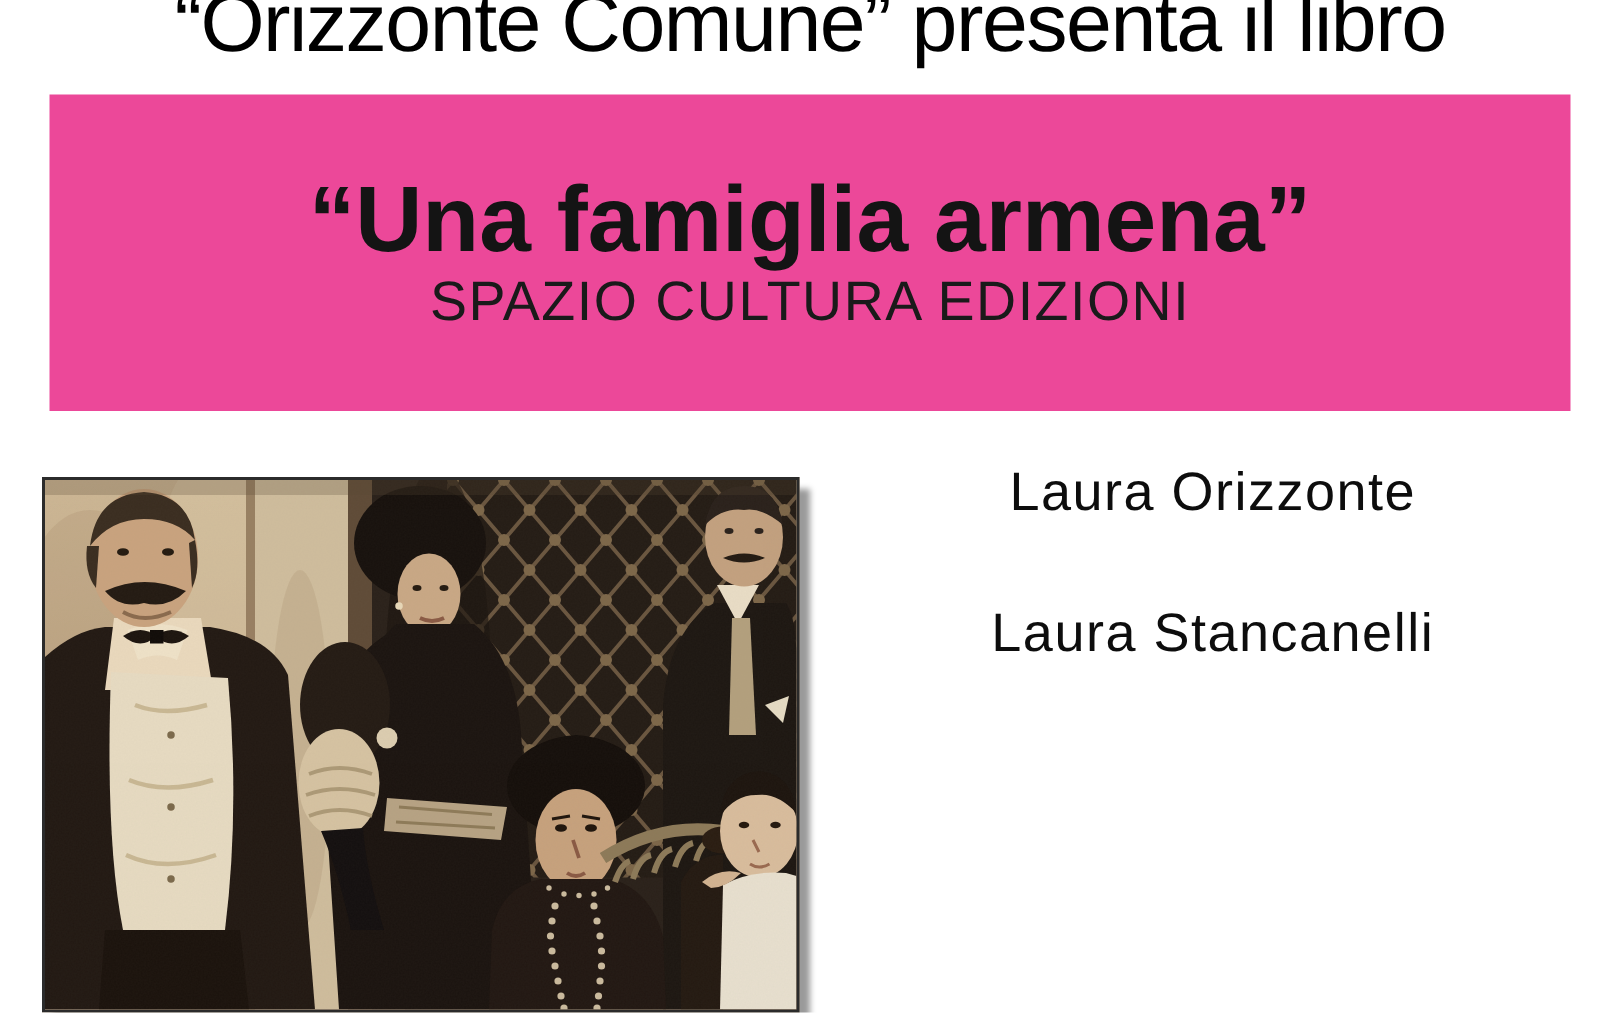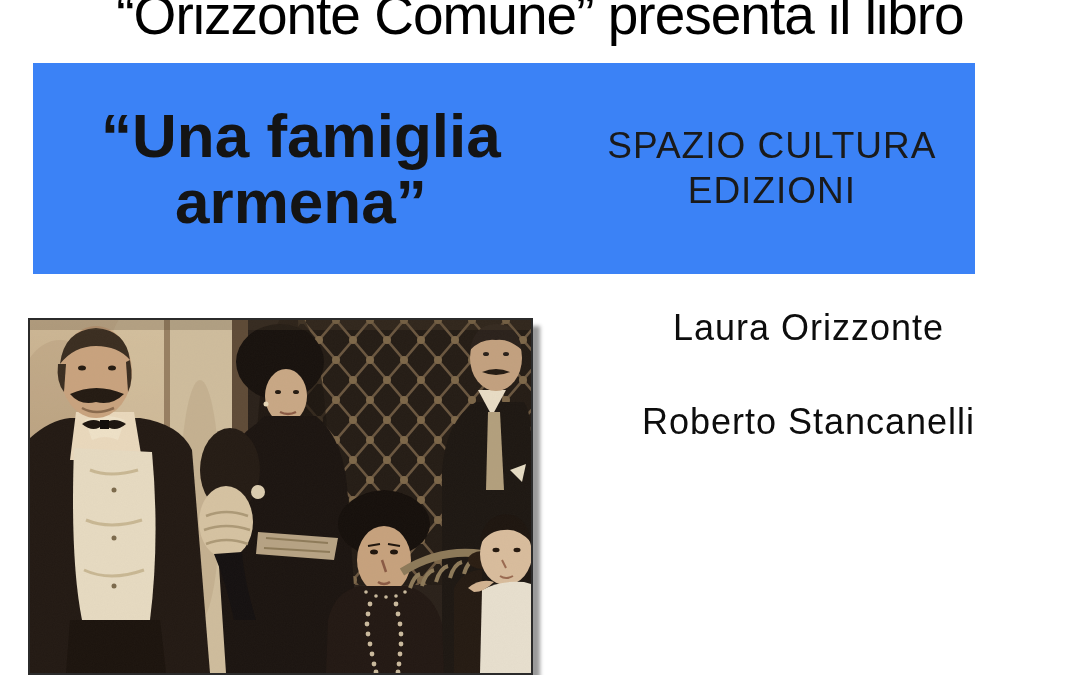--- a/index.html
+++ b/index.html
@@ -27,25 +27,25 @@
     text-align: center;
     font-size: 55px;
     letter-spacing: -1px;
     color: #000000;
     white-space: nowrap;
   }
   .title-box {
     position: absolute;
     left: 33px;
     top: 63px;
-    width: 942px;
+    width: 1014px;
     height: 211px;
-    background: #3b82f6;
+    background: #ec4899;
     display: flex;
-    flex-direction: row;
+    flex-direction: column;
     align-items: center;
     justify-content: center;
     text-align: center;
   }
   .book-title {
     font-size: 62px;
     font-weight: bold;
     line-height: 1.05;
     color: #141414;
   }
@@ -252,16 +252,16 @@
         <path d="M438,268 Q450,258 464,262 Q454,272 444,272 Z" fill="#d2b391"></path>
       </g>
 
       <rect x="0" y="0" width="501" height="353" filter="url(#grain)" opacity="0.10"></rect>
       <rect x="0" y="0" width="501" height="10" fill="#574733" opacity="0.25"></rect>
     </svg>
   </div>
 
   <div class="speakers">
     <div class="speaker-name">Laura Orizzonte</div>
-    <div class="speaker-name">Roberto Stancanelli</div>
+    <div class="speaker-name">Laura Stancanelli</div>
   </div>
 
 </div>
 
 </body></html>

